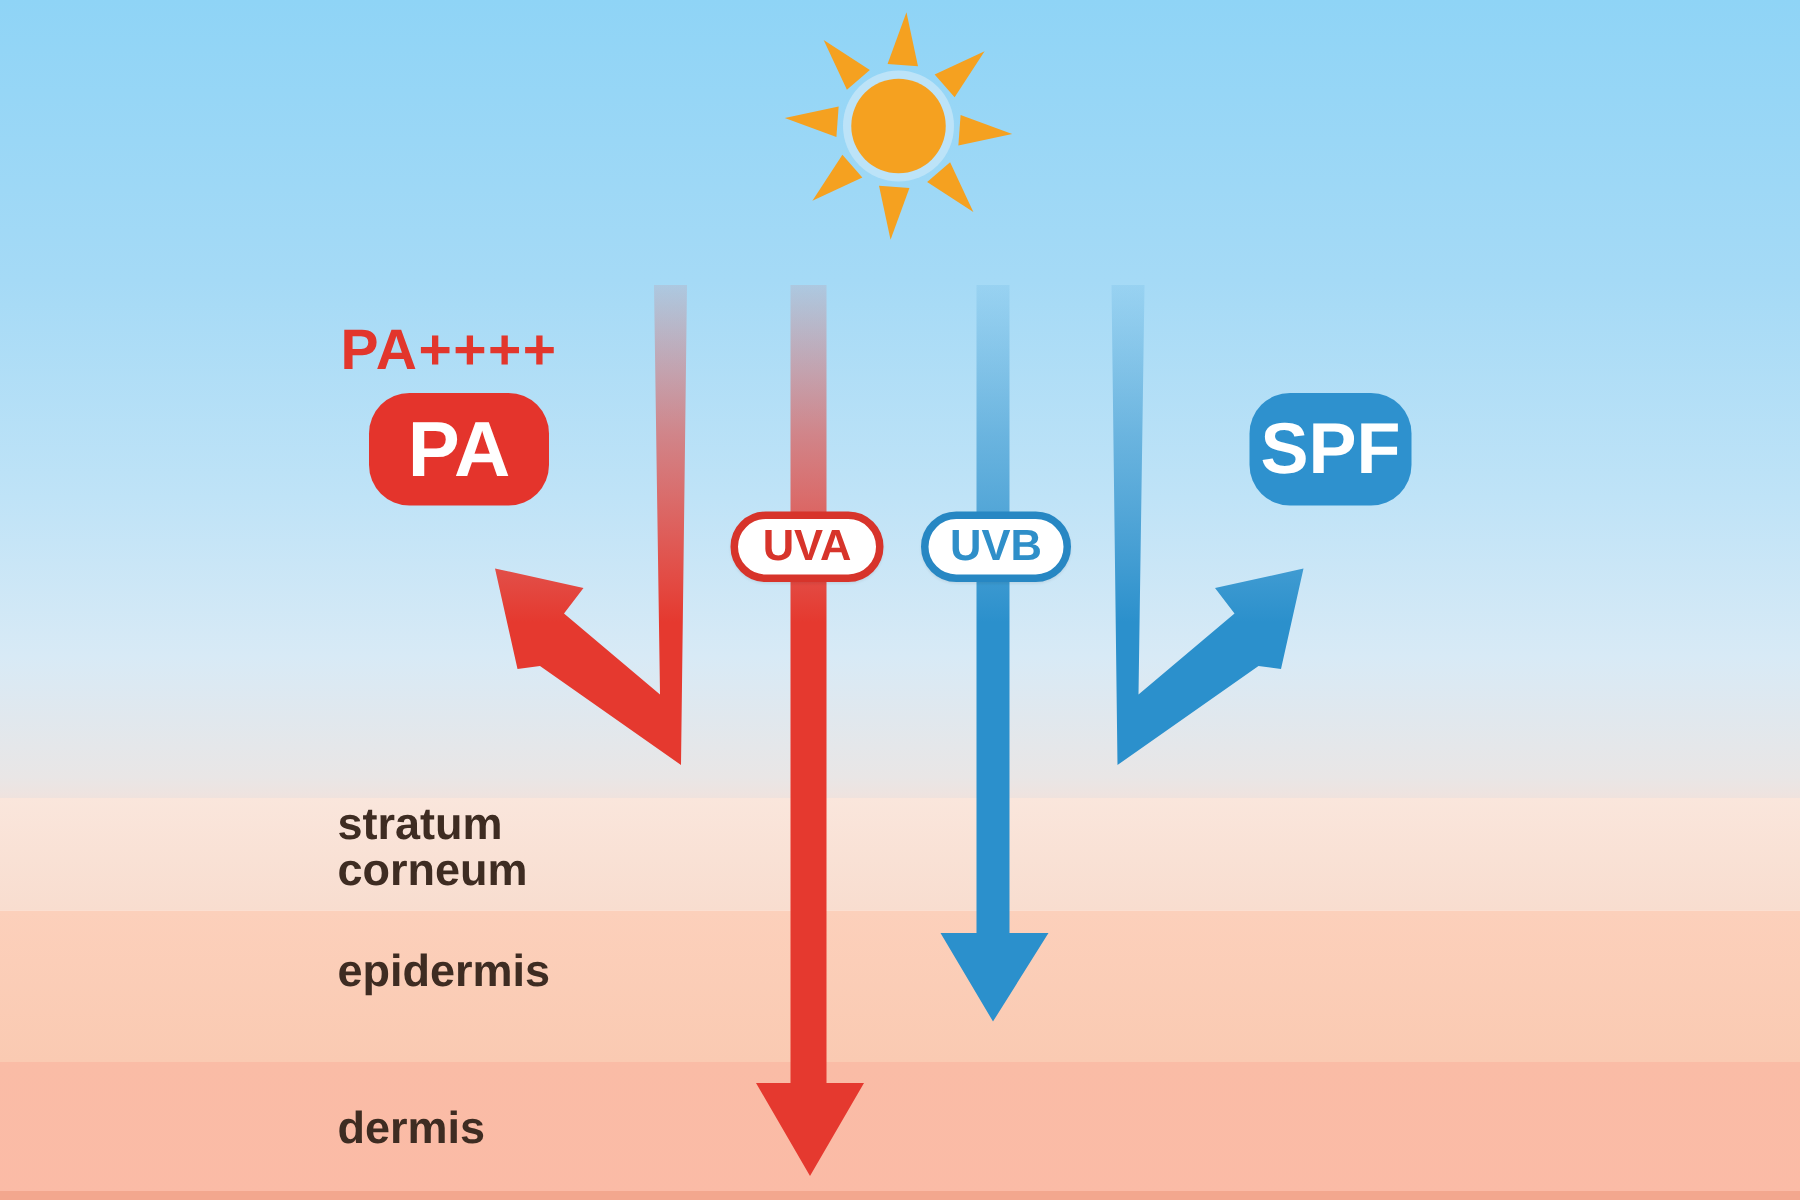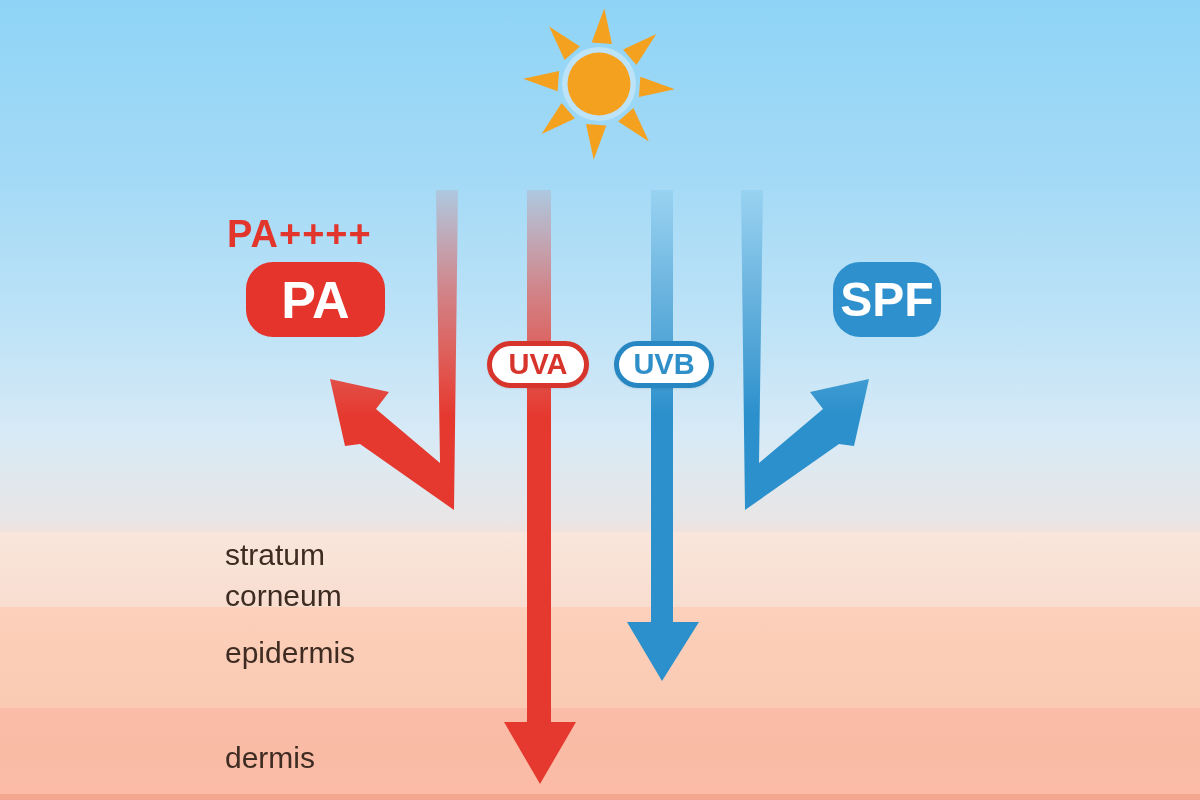--- a/index.html
+++ b/index.html
@@ -59,21 +59,21 @@
     z-index: 3;
     top: 262px;
     height: 75px;
     border-radius: 27px;
     display: flex;
     align-items: center;
     justify-content: center;
     color: #ffffff;
     font-weight: 700;
   }
-  .badge.pa  { left: 246px; width: 139px; background: #E4342C; font-size: 52px; }
+  .badge.pa  { left: 246px; width: 120px; background: #E4342C; font-size: 52px; }
   .badge.spf { left: 833px; width: 108px; background: #2E91CE; font-size: 48px; }
 
   .pill {
     position: absolute;
     z-index: 3;
     top: 341px;
     height: 37px;
     padding: 0 12px;
     background: #ffffff;
     border-radius: 24px;
@@ -86,22 +86,22 @@
   }
   .pill.uva { left: 487px; min-width: 68px; border: 5px solid #D7342B; color: #D7342B; }
   .pill.uvb { left: 614px; min-width: 66px; border: 5px solid #2787C3; color: #2F8FC9; }
 
   .layer-label {
     position: absolute;
     left: 225px;
     z-index: 3;
     color: #3E2C22;
     font-size: 30px;
-    line-height: 41px;
-    font-weight: 400;
+    line-height: 31px;
+    font-weight: 700;
   }
   .layer-label.sc   { top: 534px; width: 140px; white-space: normal; }
   .layer-label.epi  { top: 632px; }
   .layer-label.derm { top: 737px; }
 </style>
 </head>
 <body>
 
 <div class="canvas">
 

